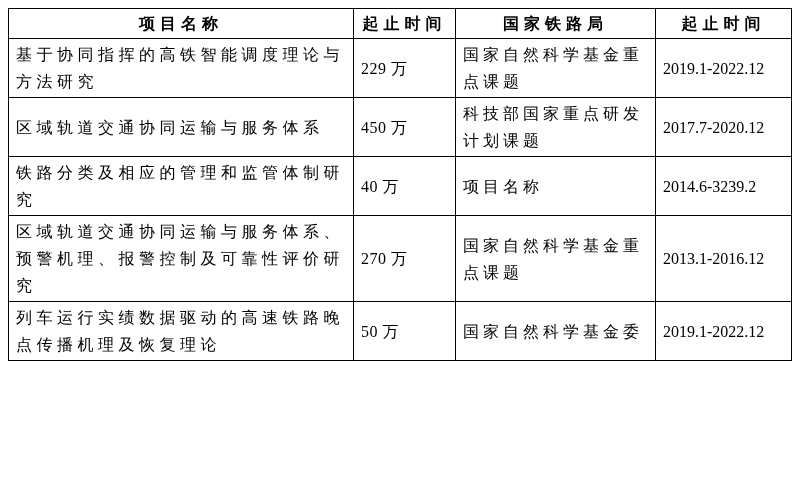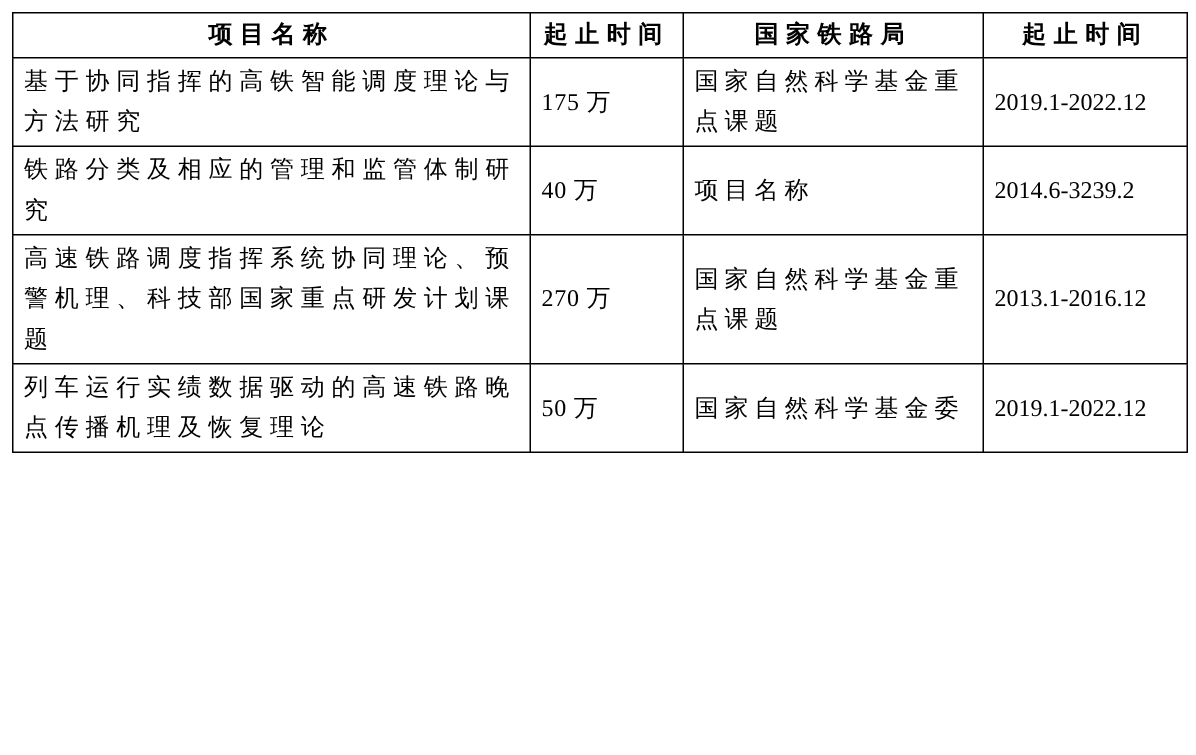--- a/index.html
+++ b/index.html
@@ -64,32 +64,38 @@
     <tr>
       <th>项目名称</th>
       <th>起止时间</th>
       <th>国家铁路局</th>
       <th>起止时间</th>
     </tr>
   </thead>
   <tbody>
     <tr>
       <td class="cell-name">基于协同指挥的高铁智能调度理论与方法研究</td>
-      <td class="cell-amount">175 万</td>
+      <td class="cell-amount">229 万</td>
       <td class="cell-source">国家自然科学基金重点课题</td>
       <td class="cell-period">2019.1-2022.12</td>
+    </tr>
+    <tr>
+      <td class="cell-name">区域轨道交通协同运输与服务体系</td>
+      <td class="cell-amount">450 万</td>
+      <td class="cell-source">科技部国家重点研发计划课题</td>
+      <td class="cell-period">2017.7-2020.12</td>
     </tr>
     <tr>
       <td class="cell-name">铁路分类及相应的管理和监管体制研究</td>
       <td class="cell-amount">40 万</td>
       <td class="cell-source">项目名称</td>
       <td class="cell-period">2014.6-3239.2</td>
     </tr>
     <tr>
-      <td class="cell-name">高速铁路调度指挥系统协同理论、预警机理、科技部国家重点研发计划课题</td>
+      <td class="cell-name">区域轨道交通协同运输与服务体系、预警机理、报警控制及可靠性评价研究</td>
       <td class="cell-amount">270 万</td>
       <td class="cell-source">国家自然科学基金重点课题</td>
       <td class="cell-period">2013.1-2016.12</td>
     </tr>
     <tr>
       <td class="cell-name">列车运行实绩数据驱动的高速铁路晚点传播机理及恢复理论</td>
       <td class="cell-amount">50 万</td>
       <td class="cell-source">国家自然科学基金委</td>
       <td class="cell-period">2019.1-2022.12</td>
     </tr>

